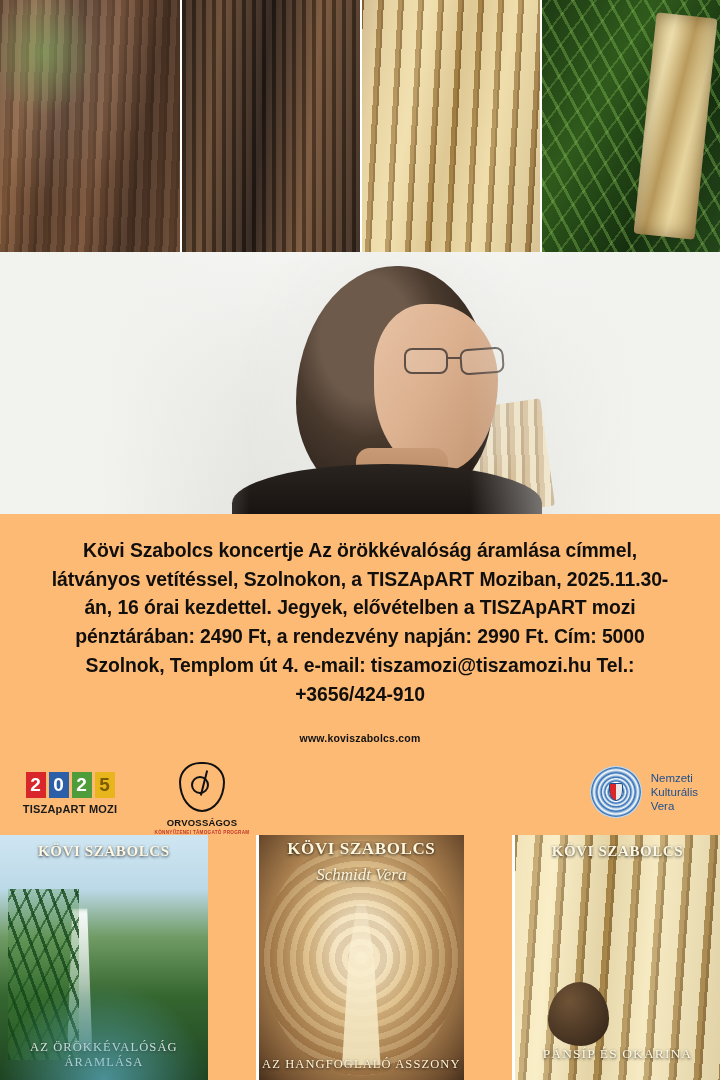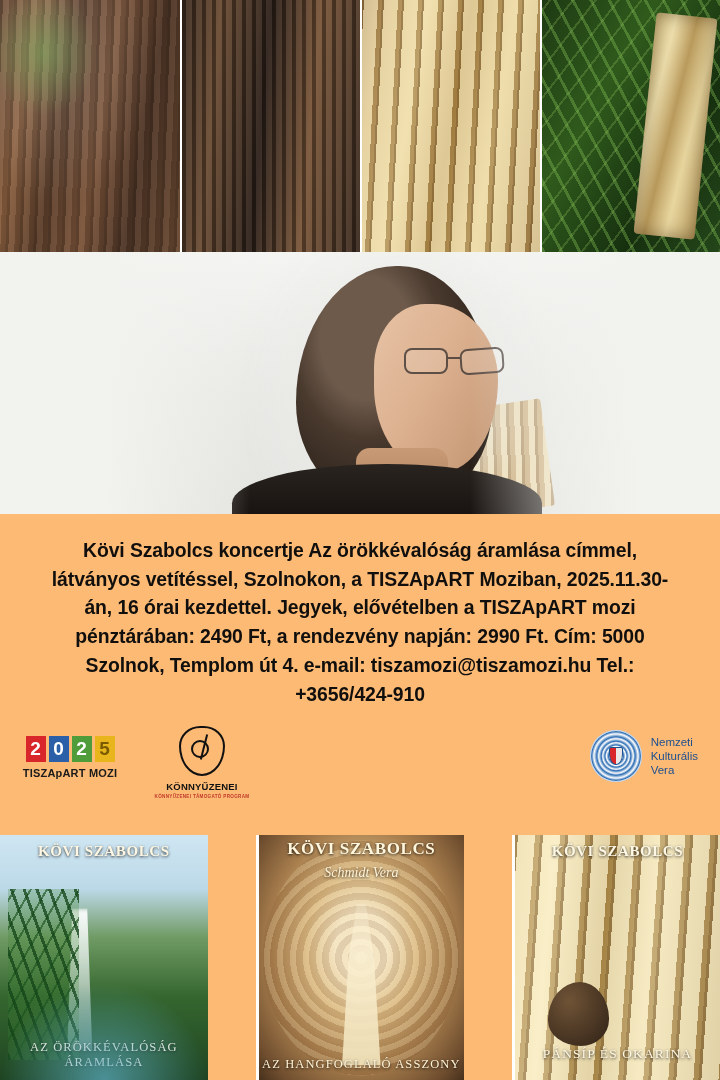--- a/index.html
+++ b/index.html
@@ -376,21 +376,21 @@
   }
   .bc1 .bc-artist { top: 8px;  font-size: 15px; }
   .bc2 .bc-artist { top: 4px;  font-size: 17px; color: #fff6dc; }
   .bc3 .bc-artist { top: 8px;  font-size: 15px; }
 
   .bc-sub {
     position: absolute; left: 0; right: 0; top: 30px;
     text-align: center;
     font-family: "Liberation Serif", serif;
     font-style: italic;
-    font-size: 14px;
+    font-size: 17px;
     color: #fdf3d8;
     text-shadow: 0 1px 3px rgba(0,0,0,.75);
   }
 
   .bc-title {
     position: absolute; left: 0; right: 0; bottom: 10px;
     text-align: center;
     font-family: "Liberation Serif", serif;
     font-size: 12.5px;
     letter-spacing: 1.1px;
@@ -422,37 +422,38 @@
         <span class="lens r"></span>
     </div>
     <div class="p-neck"></div>
     <div class="p-shoulder"></div>
     <div class="p-fade-l"></div>
     <div class="p-fade-r"></div>
   </div>
 
   <div class="text-block">
     <div class="main-text">Kövi Szabolcs koncertje Az örökkévalóság áramlása címmel, látványos vetítéssel, Szolnokon, a TISZApART Moziban, 2025.11.30-án, 16 órai kezdettel. Jegyek, elővételben a TISZApART mozi pénztárában: 2490 Ft, a rendezvény napján: 2990 Ft. Cím: 5000 Szolnok, Templom út 4. e-mail: tiszamozi@tiszamozi.hu Tel.: +3656/424-910</div>
+    <div class="website">www.koviszabolcs.com</div>
   </div>
 
   <div class="logo-row">
 
     <div class="logo-tisza">
       <div class="tisza-marks">
         <i class="tm-red">2</i>
         <i class="tm-blue">0</i>
         <i class="tm-green">2</i>
         <i class="tm-yellow">5</i>
       </div>
       <div class="tisza-name">TISZApART MOZI</div>
     </div>
 
     <div class="logo-hang">
       <div class="hang-mark"></div>
-      <div class="hang-name">KÖNNYŰZENEI</div>
+      <div class="hang-name">ORVOSSÁGOS</div>
       <div class="hang-sub">KÖNNYŰZENEI TÁMOGATÓ PROGRAM</div>
     </div>
 
     <div class="logo-nka">
       <div class="nka-circle">
         <span class="nka-shield"></span>
       </div>
       <div class="nka-text">
         <div>Nemzeti</div>
         <div>Kulturális</div>

